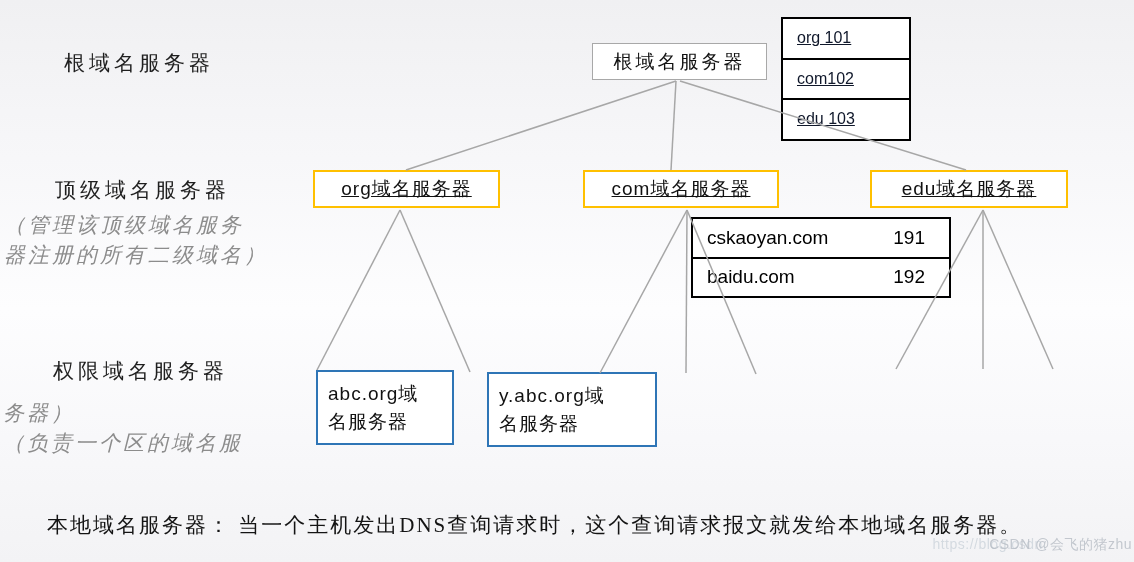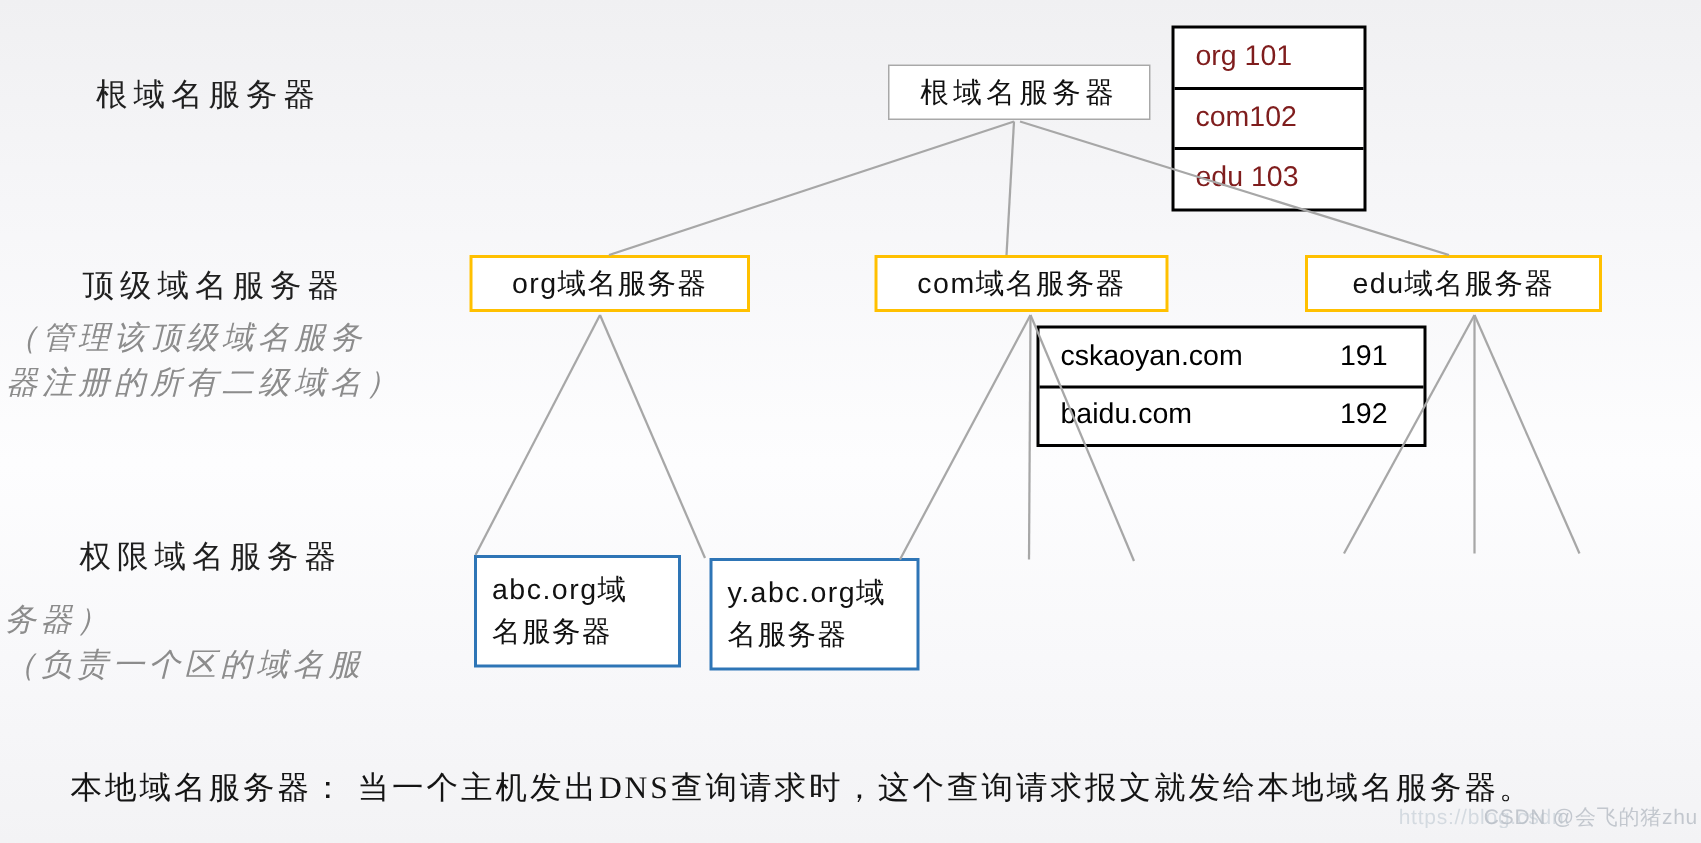--- a/index.html
+++ b/index.html
@@ -15,33 +15,33 @@
   .lbl-tld{left:55px;top:176px;}
   .lbl-auth{left:53px;top:357px;}
   .note{position:absolute;color:#8c8c8c;font-family:"Liberation Serif",serif;
         font-size:21px;letter-spacing:3px;line-height:30px;white-space:nowrap;font-style:italic;}
   .note-tld{left:4px;top:210px;}
   .note-auth{left:3px;top:398px;}
   
   .box{position:absolute;background:#ffffff;display:flex;align-items:center;justify-content:center;
        font-size:19px;color:#111;letter-spacing:1px;z-index:2;box-sizing:border-box;white-space:nowrap;}
   .root-box{left:592px;top:43px;width:175px;height:37px;border:1.5px solid #a8a8a8;letter-spacing:3px;}
-  .tld{border:2.5px solid #FFC000;top:170px;height:38px;}
+  .tld{border:2.5px solid #FFC000;top:170px;height:38px;text-decoration:underline;}
   .tld-org{left:313px;width:187px;}
   .tld-com{left:583px;width:196px;}
   .tld-edu{left:870px;width:198px;}
   .auth{border:2.5px solid #2E75B6;flex-direction:column;align-items:flex-start;justify-content:center;
         padding:6px 10px;line-height:28px;margin-left:44px;}
   .auth-abc{left:272px;top:370px;width:138px;height:75px;}
-  .auth-yabc{left:429px;top:372px;width:140px;height:75px;}
+  .auth-yabc{left:443px;top:372px;width:170px;height:75px;}
   
   .btable{position:absolute;background:#ffffff;border:2.5px solid #000;z-index:2;box-sizing:border-box;}
   .ip-table{left:781px;top:17px;width:130px;}
-  .ip-row{height:38.5px;display:flex;align-items:center;padding-left:14px;font-size:19px;color:#7f1d1d;
-          border-bottom:2.5px solid #000;}
+  .ip-row{height:38.5px;display:flex;align-items:center;padding-left:14px;font-size:16px;color:#0f172a;
+          border-bottom:2.5px solid #000;text-decoration:underline;}
   .ip-row:last-child{border-bottom:none;}
   .dom-table{left:691px;top:217px;width:260px;}
   .dom-row{height:37.5px;display:flex;align-items:center;justify-content:space-between;
            padding:0 24px 0 14px;font-size:19px;color:#000;border-bottom:2.5px solid #000;}
   .dom-row:last-child{border-bottom:none;}
   
   svg.connectors{position:absolute;left:0;top:0;width:1134px;height:562px;z-index:3;pointer-events:none;}
   svg.connectors line{stroke:#a7a7a7;stroke-width:1.5;}
   
   .footer{position:absolute;left:47px;top:511px;width:1085px;color:#141414;

